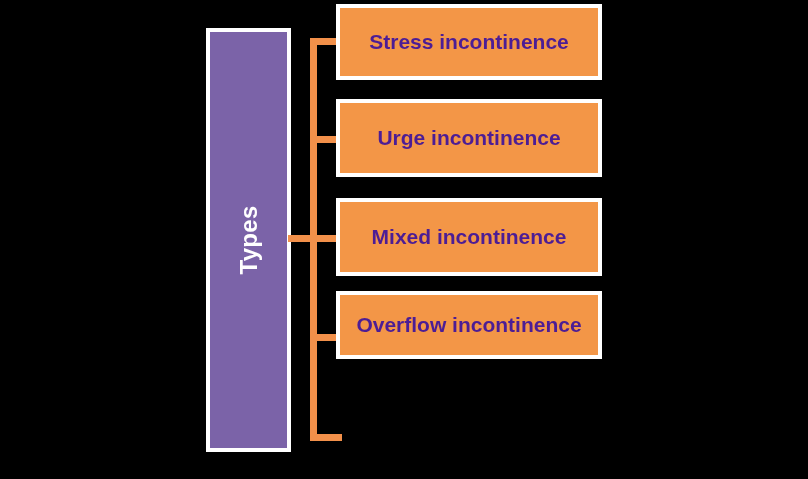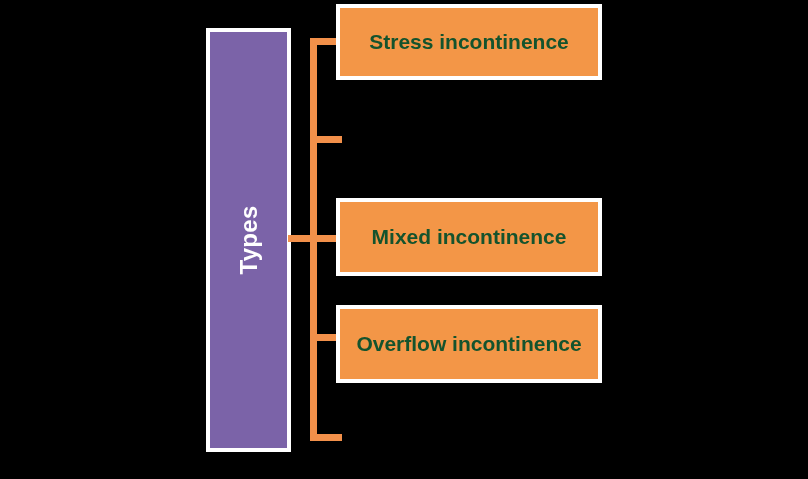--- a/index.html
+++ b/index.html
@@ -88,21 +88,21 @@
     height: 100%;
     background: #f39647;
     display: flex;
     align-items: center;
     justify-content: center;
     box-sizing: border-box;
     padding: 0 6px;
     overflow: hidden;
   }
   .leaf-label {
-    color: #14532d;
+    color: #4c1d95;
     font-size: 21px;
     font-weight: bold;
     line-height: 1.1;
     text-align: center;
     white-space: nowrap;
   }
 </style>
 </head>
 <body>
 
@@ -121,27 +121,32 @@
   <div class="conn conn-branch" style="top:235px;"></div>
   <div class="conn conn-branch" style="top:334px;"></div>
   <div class="conn conn-branch" style="top:434px;"></div>
 
   <div class="leaf-node" style="top:4px;height:76px;">
     <div class="leaf-fill">
       <span class="leaf-label">Stress incontinence</span>
     </div>
   </div>
 
+  <div class="leaf-node" style="top:99px;height:78px;">
+    <div class="leaf-fill">
+      <span class="leaf-label">Urge incontinence</span>
+    </div>
+  </div>
 
   <div class="leaf-node" style="top:198px;height:78px;">
     <div class="leaf-fill">
       <span class="leaf-label">Mixed incontinence</span>
     </div>
   </div>
 
-  <div class="leaf-node" style="top:305px;height:78px;">
+  <div class="leaf-node" style="top:291px;height:68px;">
     <div class="leaf-fill">
       <span class="leaf-label">Overflow incontinence</span>
     </div>
   </div>
 
 
 </div>
 
 </body></html>

